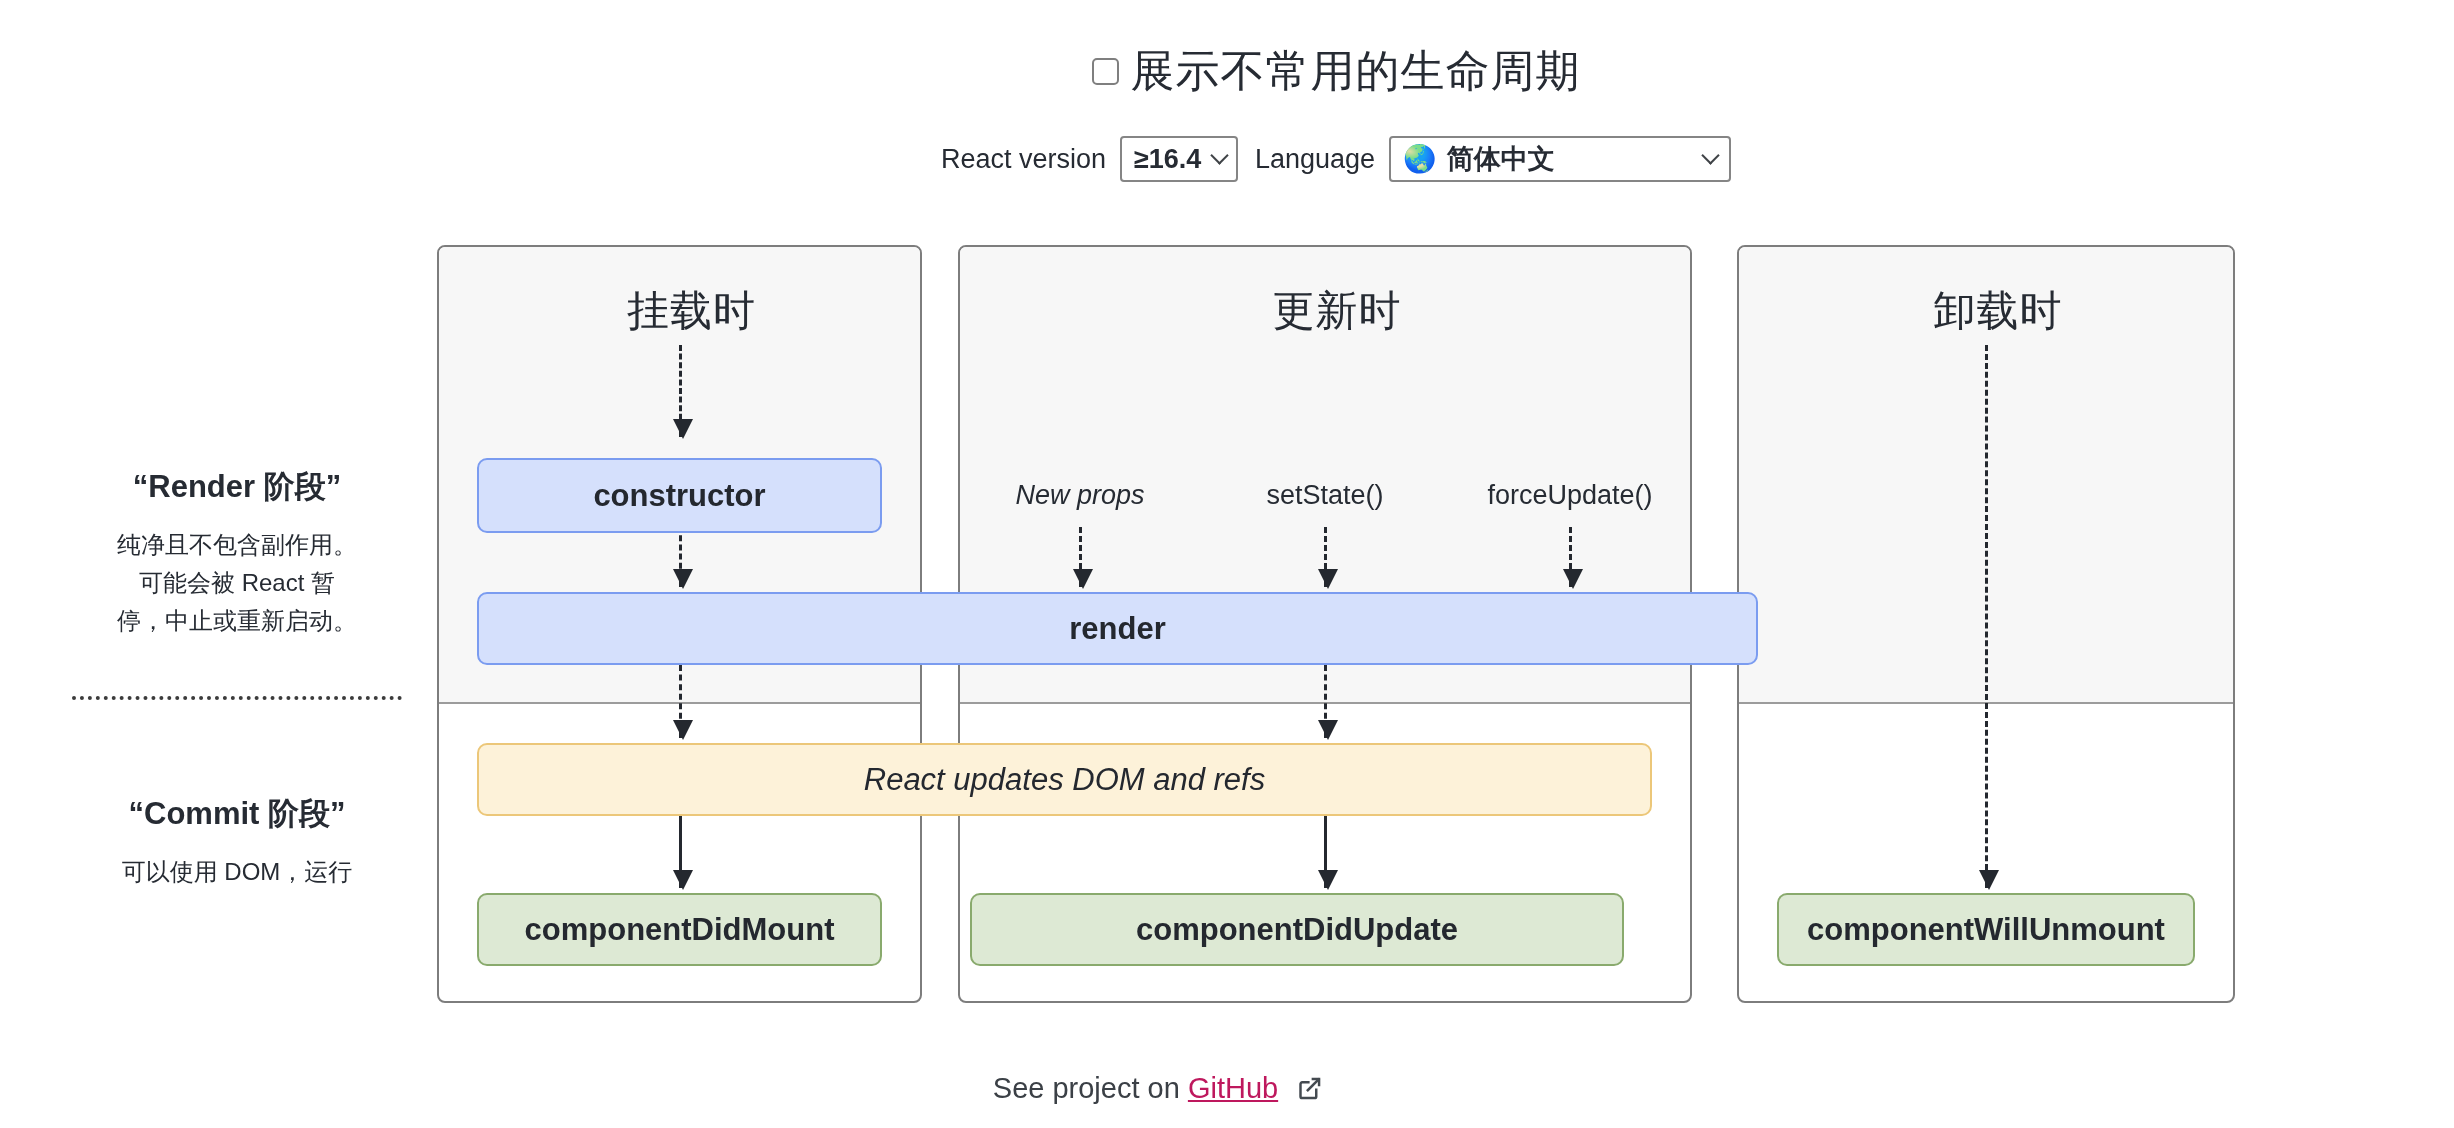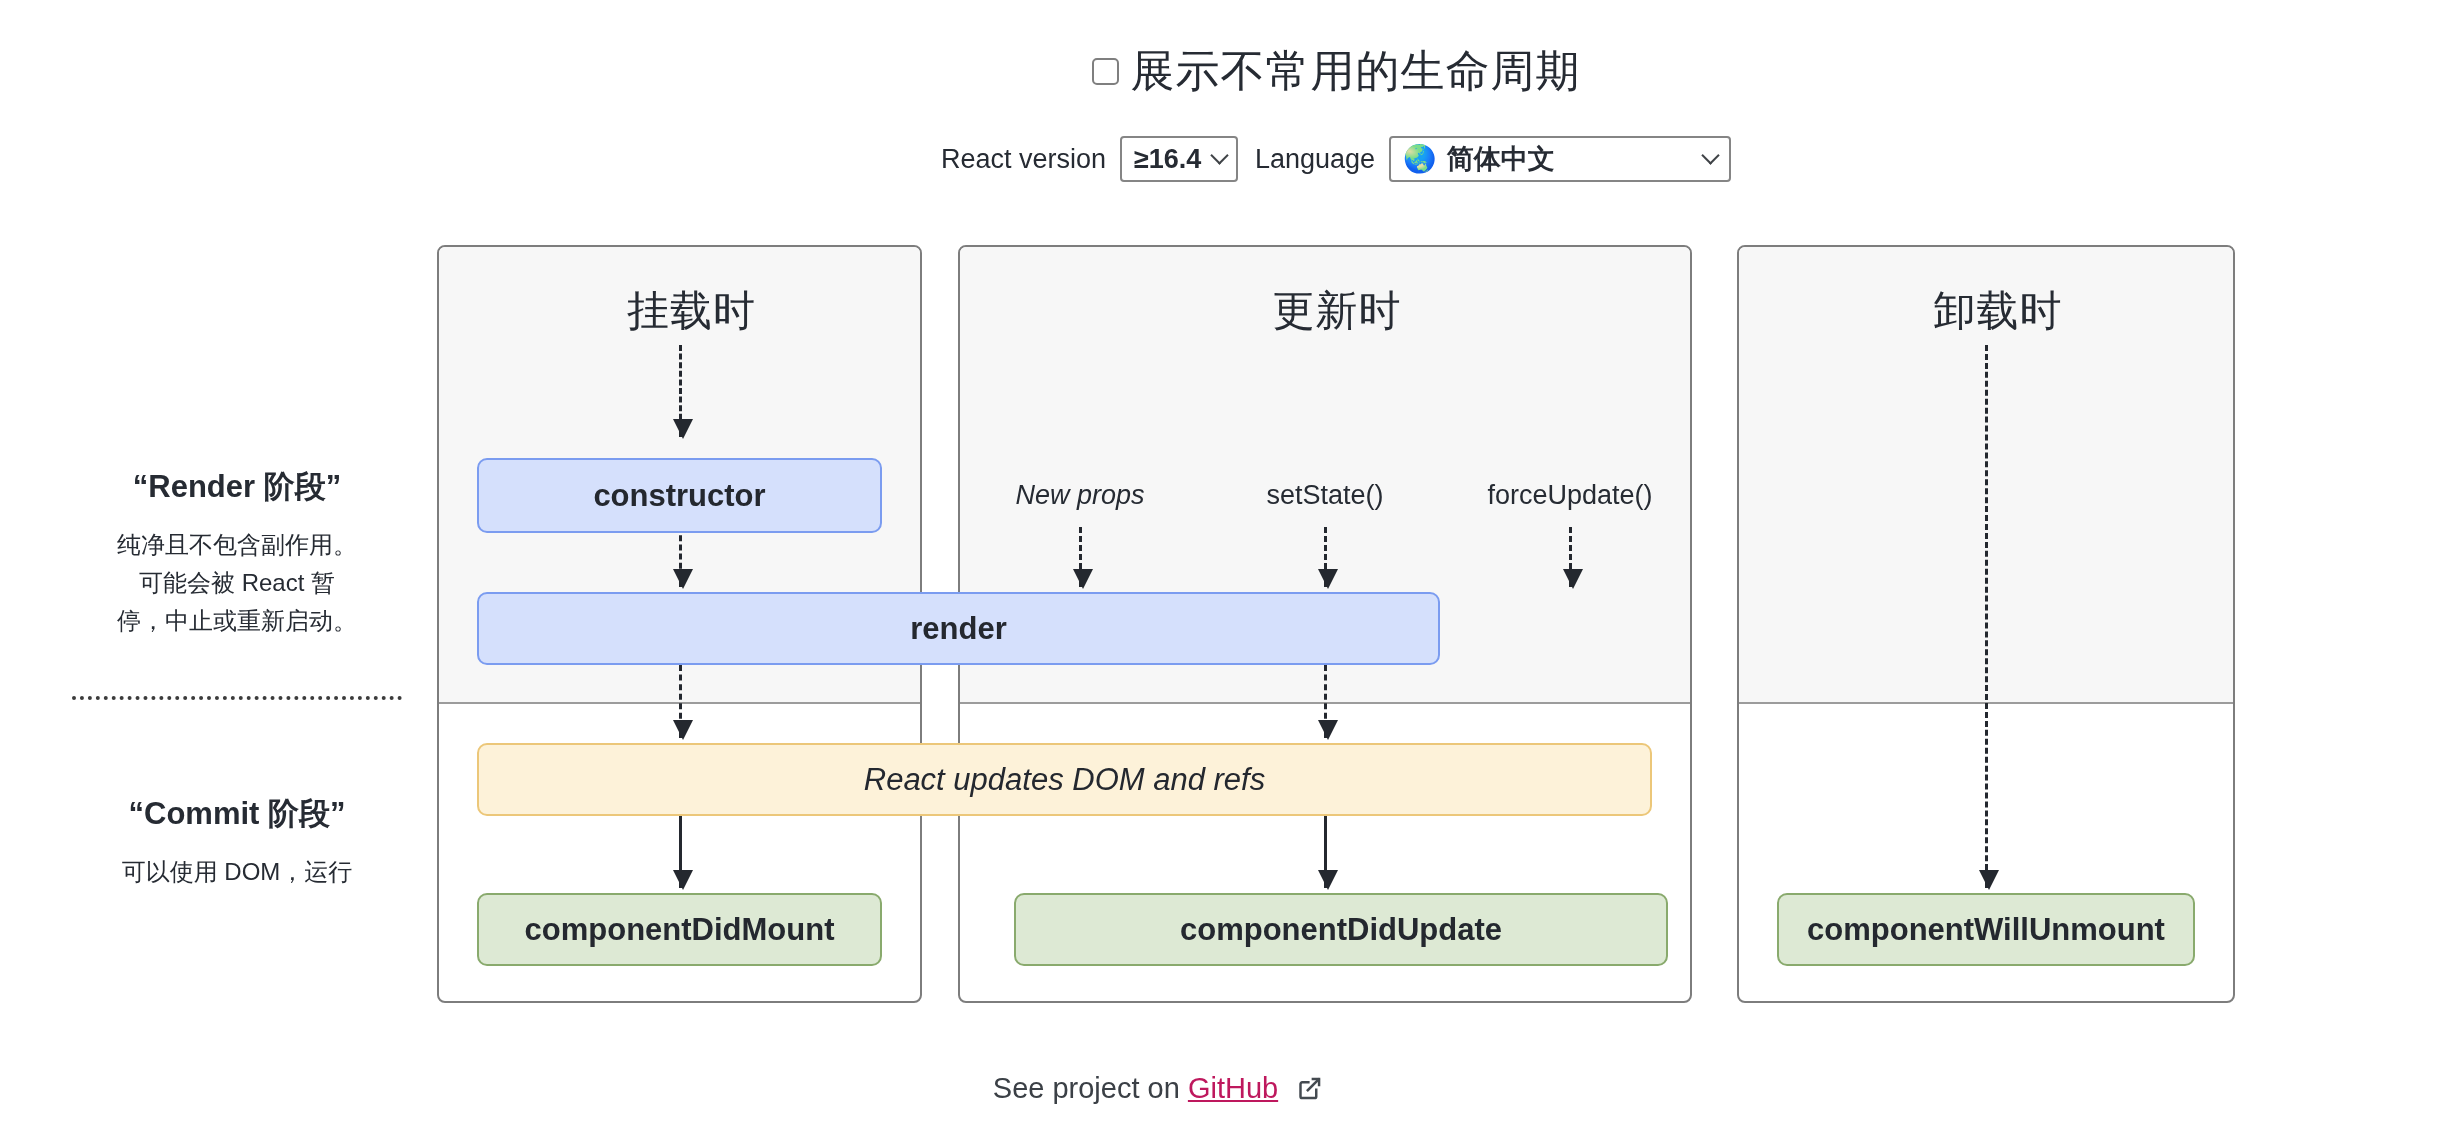--- a/index.html
+++ b/index.html
@@ -76,24 +76,24 @@
   .a10{left:1984.5px;top:345px;height:543px;}
 
   
   .method-box{position:absolute;display:flex;align-items:center;justify-content:center;
     font-weight:700;font-size:31px;border-radius:10px;border:2.5px solid;
     box-sizing:border-box;color:#24282f;z-index:3;text-decoration:none;cursor:pointer;}
   .box-blue{background:#d5e0fc;border-color:#7b9cf0;}
   .box-orange{background:#fdf2d9;border-color:#ecc779;font-style:italic;font-weight:400;}
   .box-green{background:#dde9d4;border-color:#89aa6d;}
   .b-constructor{left:477px;top:458px;width:405px;height:75px;}
-  .b-render{left:477px;top:592px;width:963px;height:73px;}
+  .b-render{left:477px;top:592px;width:1281px;height:73px;}
   .b-updates{left:477px;top:743px;width:1175px;height:73px;}
   .b-didmount{left:477px;top:893px;width:405px;height:73px;}
-  .b-didupdate{left:1014px;top:893px;width:654px;height:73px;}
+  .b-didupdate{left:970px;top:893px;width:654px;height:73px;}
   .b-willunmount{left:1777px;top:893px;width:418px;height:73px;}
 
   
   .footer{position:absolute;top:1072px;left:0;width:2316px;text-align:center;
     font-size:29px;color:#3b4046;}
   .footer a{color:#be185d;text-decoration:underline;text-align:center;}
   .ext-icon{display:inline-block;vertical-align:-4px;margin-left:10px;}
 </style>
 </head>
 <body>

